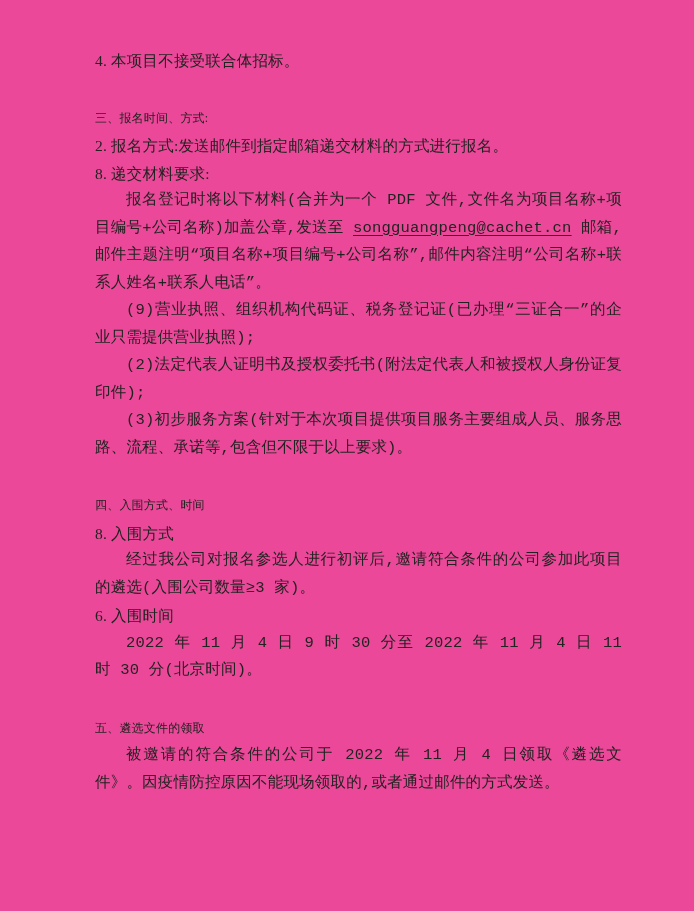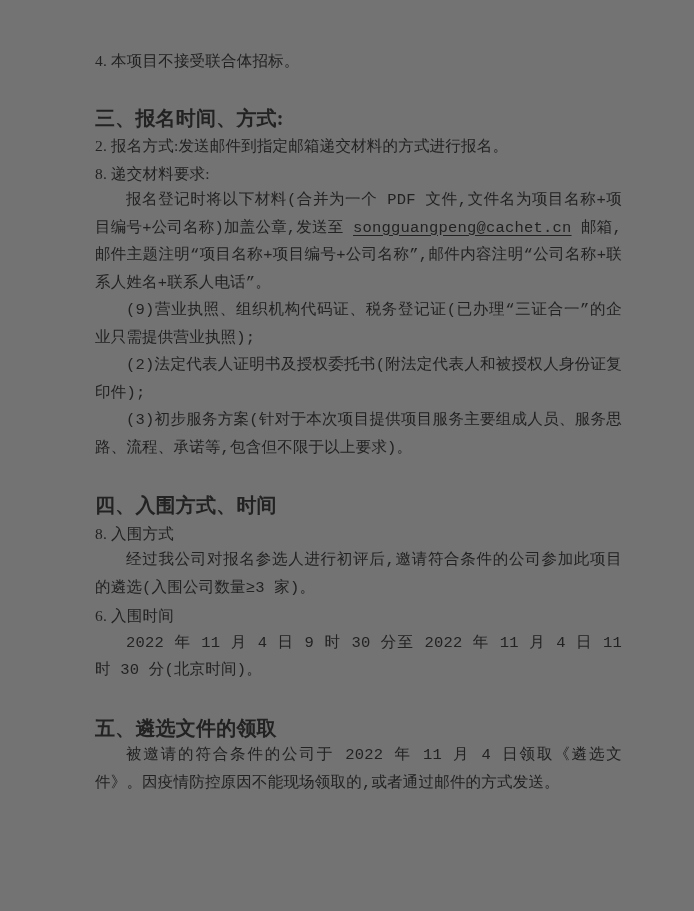--- a/index.html
+++ b/index.html
@@ -11,44 +11,44 @@
     width: 694px;
     height: 911px;
     position: relative;
     overflow: hidden;
     font-family: "Liberation Serif", "DejaVu Serif", serif;
     color: #222222;
   }
   .page {
     position: absolute;
     inset: 0;
-    background: #737373;
+    background: #ec4899;
   }
   .content {
     position: absolute;
     left: 95px;
     top: 47px;
     width: 527px;
   }
   .para {
     margin: 0;
     font-size: 15.5px;
     line-height: 27.5px;
     text-align: justify;
     letter-spacing: 0.2px;
   }
   .indent {
     text-indent: 2em;
     font-family: Liberation Mono, monospace;
   }
   .heading {
     margin: 30px 0 0 0;
-    font-size: 20px;
+    font-size: 12px;
     line-height: 27.5px;
-    font-weight: bold;
+    font-weight: normal;
     letter-spacing: 0.2px;
   }
   .underline {
     text-decoration: underline;
     text-underline-offset: 3px;
   }
 </style>
 </head>
 <body>
 

